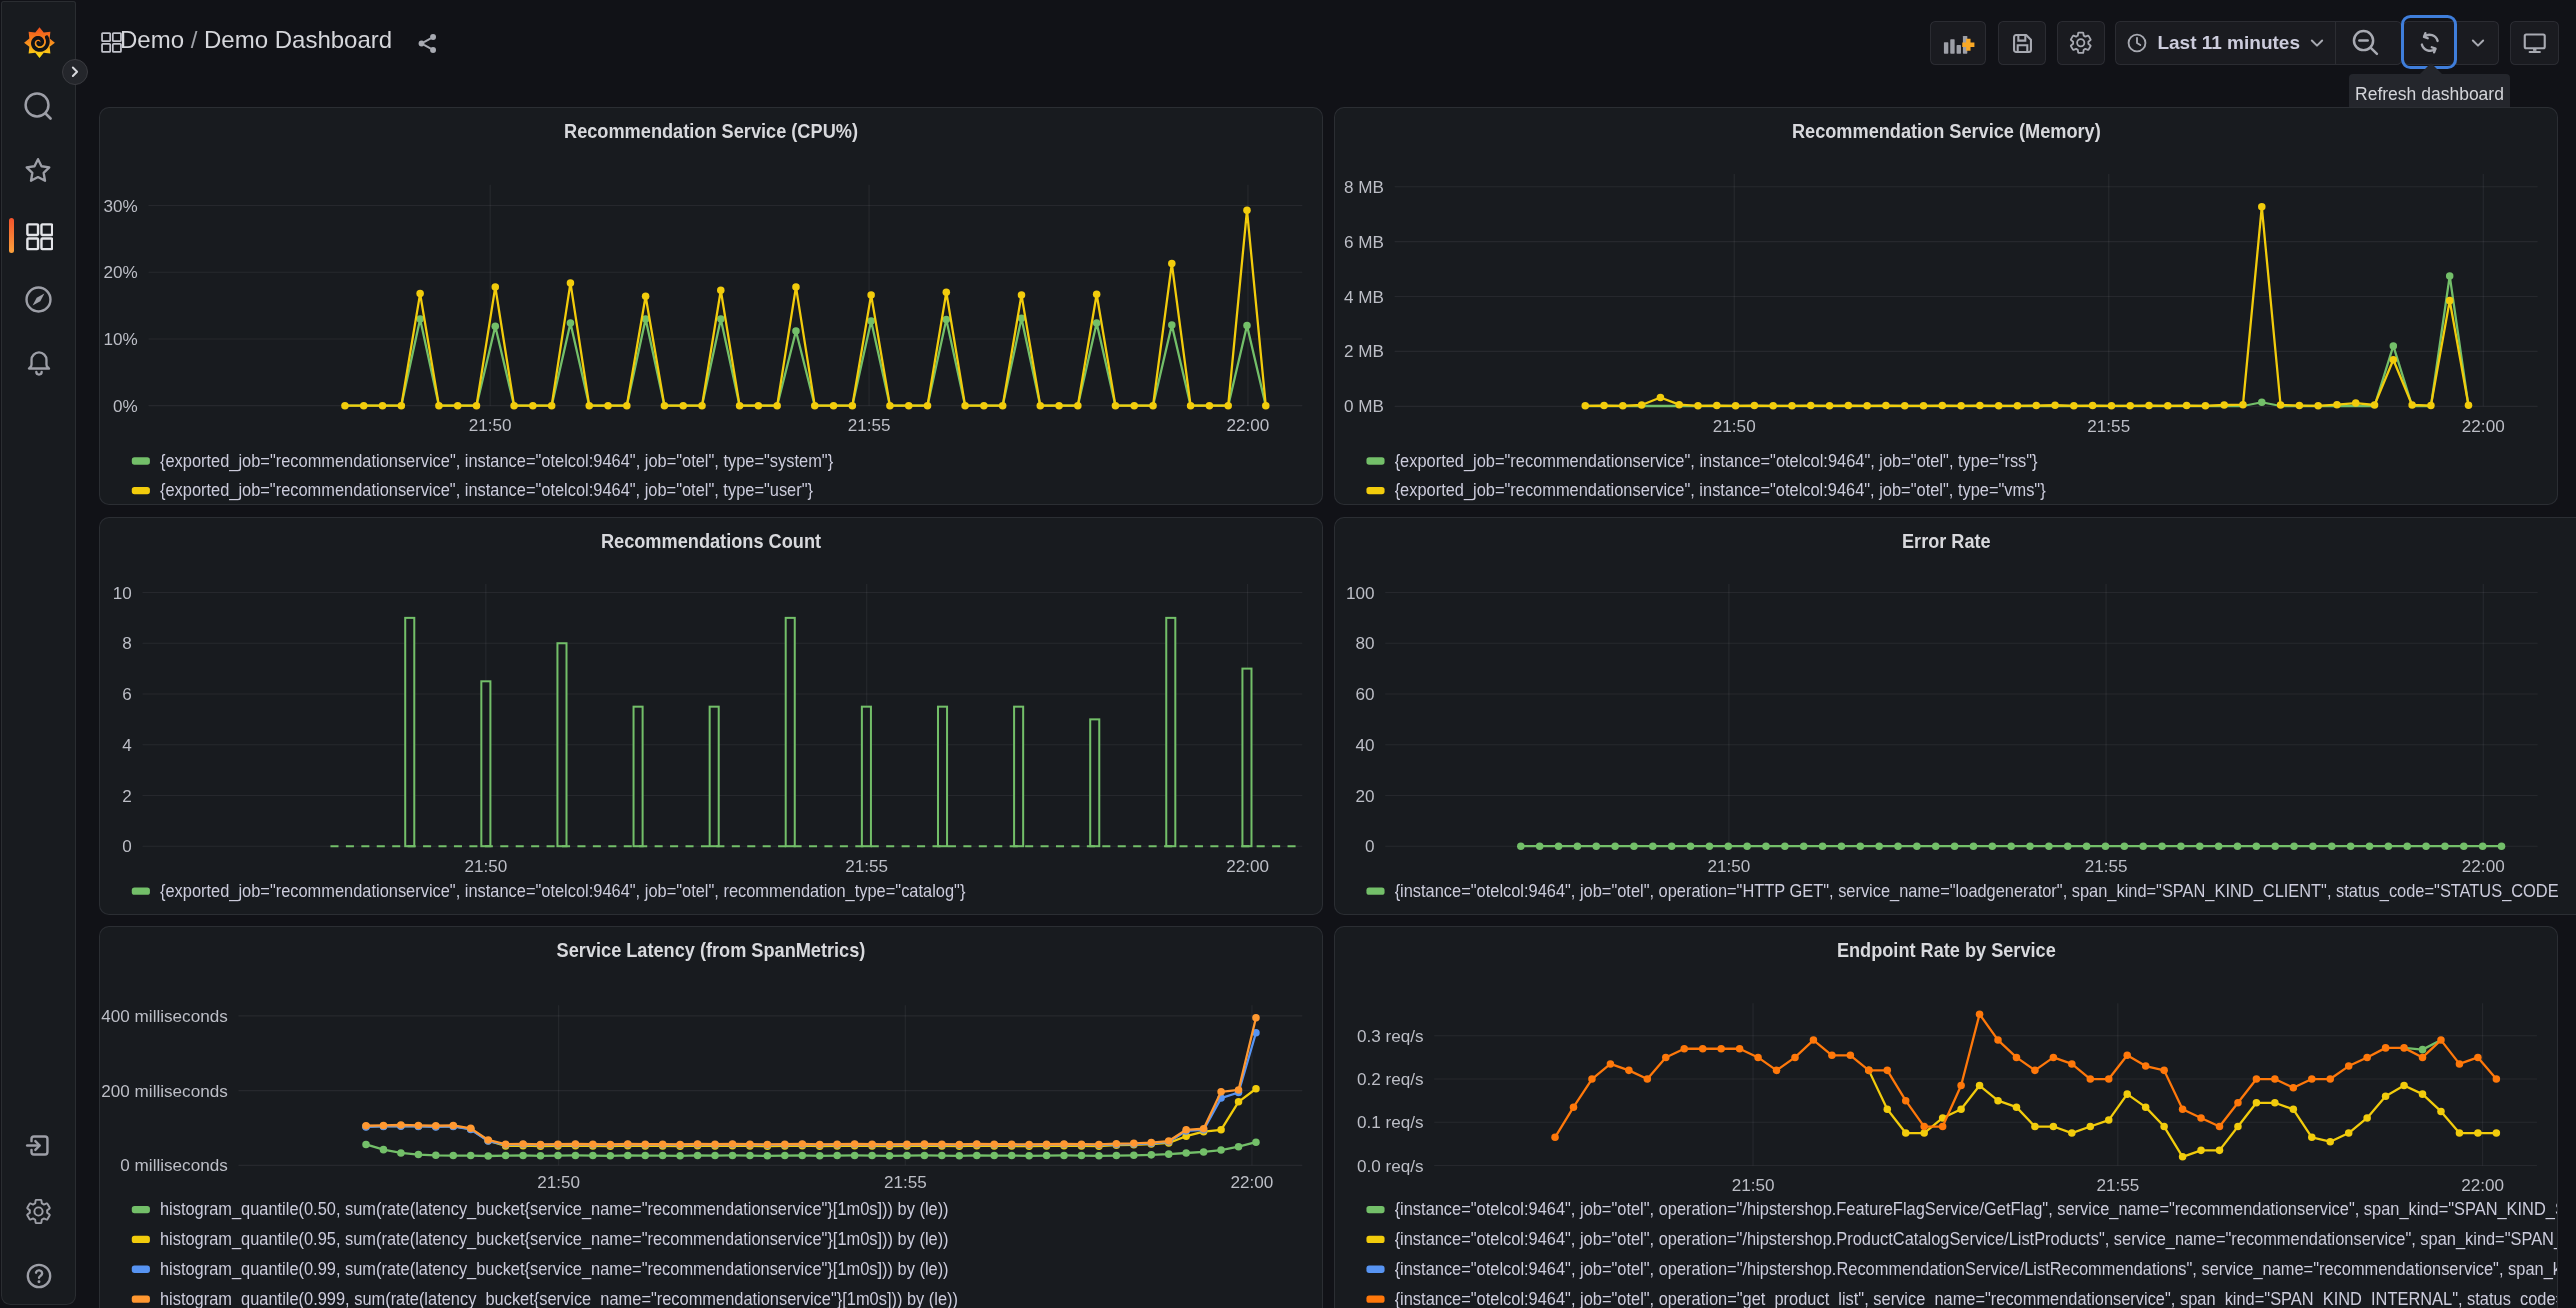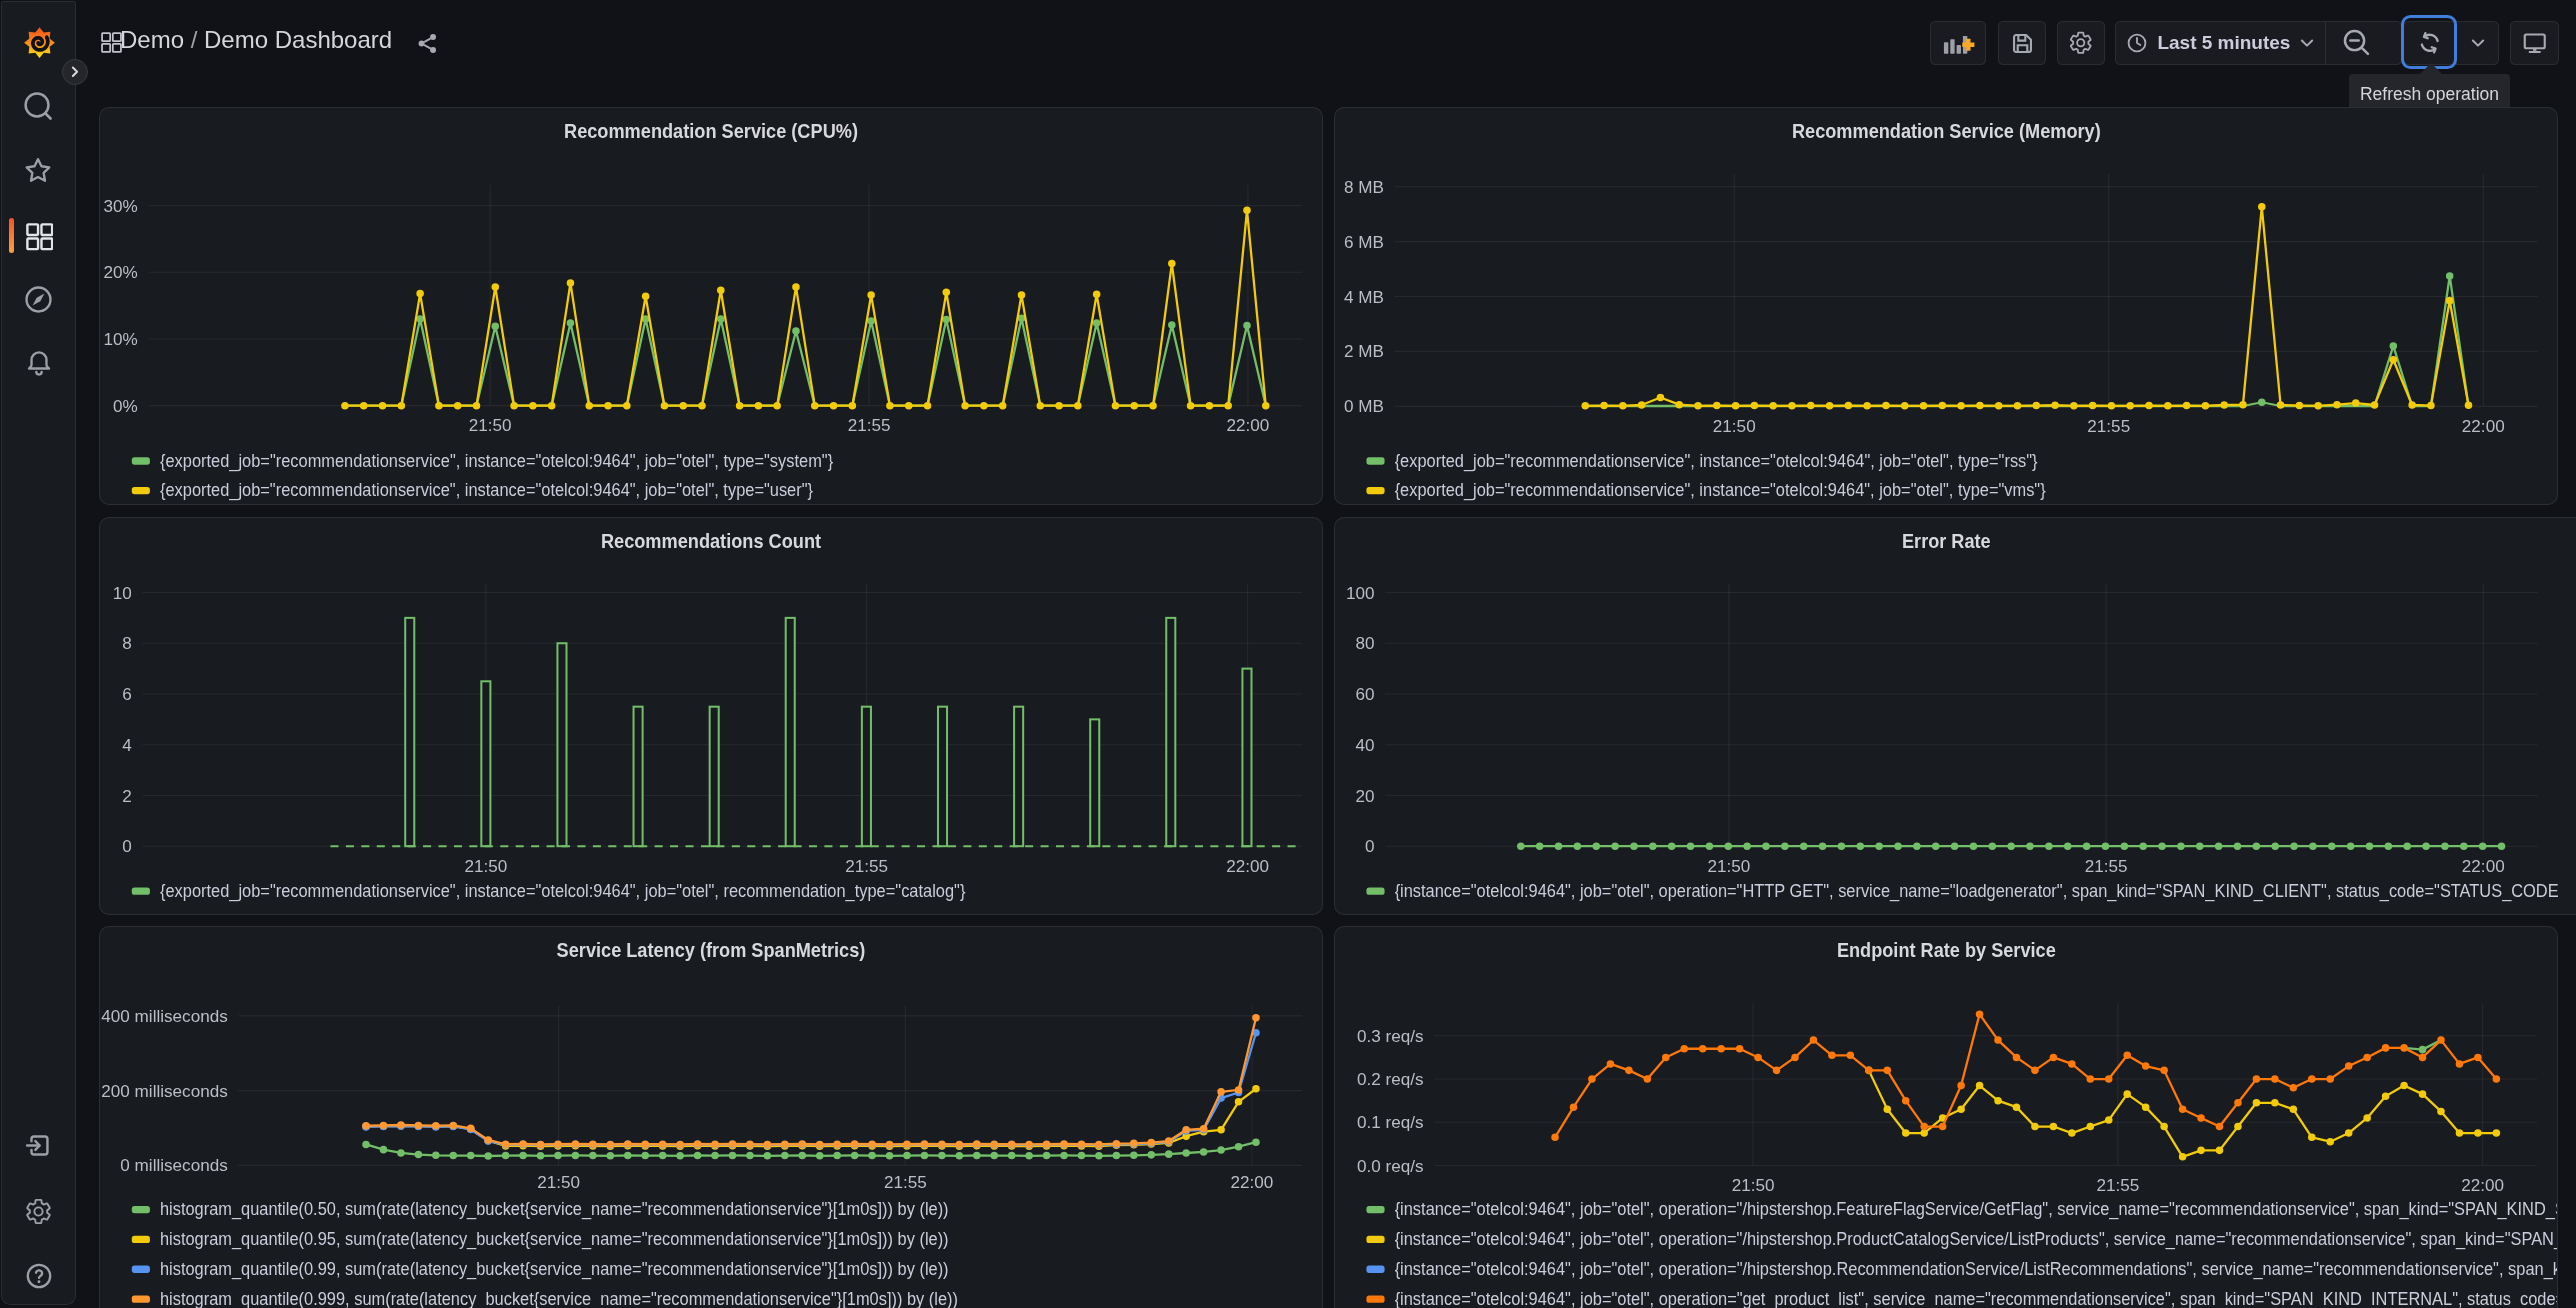--- a/index.html
+++ b/index.html
@@ -104,21 +104,21 @@
     <svg width="25.5" height="25.5" viewBox="0 0 24 24" fill="none">
       <path d="M19.14 12.94c.04-.3.06-.61.06-.94 0-.32-.02-.64-.07-.94l2.03-1.58c.18-.14.23-.41.12-.61l-1.92-3.32c-.12-.22-.37-.29-.59-.22l-2.39.96c-.5-.38-1.03-.7-1.62-.94l-.36-2.54c-.04-.24-.24-.41-.48-.41h-3.84c-.24 0-.43.17-.47.41l-.36 2.54c-.59.24-1.13.57-1.62.94l-2.39-.96c-.22-.08-.47 0-.59.22L2.74 8.87c-.12.21-.08.47.12.61l2.03 1.58c-.05.3-.09.63-.09.94s.02.64.07.94l-2.03 1.58c-.18.14-.23.41-.12.61l1.92 3.32c.12.22.37.29.59.22l2.39-.96c.5.38 1.03.7 1.62.94l.36 2.54c.05.24.24.41.48.41h3.84c.24 0 .44-.17.47-.41l.36-2.54c.59-.24 1.13-.56 1.62-.94l2.39.96c.22.08.47 0 .59-.22l1.92-3.32c.12-.22.07-.47-.12-.61l-2.01-1.58z" stroke="#a8aab2" stroke-width="1.7" fill="none" stroke-linejoin="round"></path>
       <circle cx="12" cy="12" r="3.4" stroke="#a8aab2" stroke-width="1.7" fill="none"></circle>
     </svg>
   </div>
 <div class="tgroup" style="left:2115px;width:287px">
     <div style="margin-left:10px;height:22px"><svg width="22" height="22" viewBox="0 0 24 24" fill="none">
         <circle cx="12" cy="12" r="9.2" stroke="#a8aab2" stroke-width="2" fill="none"></circle>
         <path d="M12 6.4V12l3.6 2.1" stroke="#a8aab2" stroke-width="2" fill="none" stroke-linecap="round" stroke-linejoin="round"></path>
       </svg></div>
-    <div class="ttext" style="margin-left:9.4px">Last 5 minutes</div>
+    <div class="ttext" style="margin-left:9.4px">Last 11 minutes</div>
     <div style="margin-left:6.7px;height:20px"><svg width="20" height="20" viewBox="0 0 24 24" fill="none">
         <path d="M5.8 9l6.2 6.2L18.2 9" stroke="#a8aab2" stroke-width="2.4" fill="none" stroke-linecap="round" stroke-linejoin="round"></path>
       </svg></div>
     <div class="tsep" style="margin-left:8px"></div>
     <div style="width:60px;display:flex;justify-content:center;height:29.5px">
       <svg width="29.5" height="29.5" viewBox="0 0 24 24" fill="none">
         <circle cx="10.2" cy="10.2" r="7.8" stroke="#a8aab2" stroke-width="2" fill="none"></circle>
         <line x1="15.9" y1="15.9" x2="21.1" y2="21.1" stroke="#a8aab2" stroke-width="2" stroke-linecap="round"></line>
         <line x1="6.8" y1="10.2" x2="13.6" y2="10.2" stroke="#a8aab2" stroke-width="2" stroke-linecap="round"></line>
       </svg>
@@ -142,21 +142,21 @@
   </div>
 <div class="tbtn" style="left:2510px;width:49px">
     <svg width="25.5" height="25.5" viewBox="0 0 24 24" fill="none">
       <rect x="2.6" y="4.2" width="18.8" height="13" rx="1.4" stroke="#a8aab2" stroke-width="2" fill="none"></rect>
       <rect x="10.4" y="17.2" width="3.2" height="2.4" fill="#a8aab2"></rect>
       <line x1="7.2" y1="20.7" x2="16.8" y2="20.7" stroke="#a8aab2" stroke-width="2" stroke-linecap="round"></line>
     </svg>
   </div>
 <div id="focusring"></div>
 <div id="tooltiparrow"></div>
-<div id="tooltip">Refresh operation</div>
+<div id="tooltip">Refresh dashboard</div>
 <div class="panel" style="left:99px;top:107px;width:1224px;height:398px">
     <svg width="1224" height="398" viewBox="0 0 1822 593" font-family="Liberation Sans, sans-serif">
       <text x="911" y="46" text-anchor="middle" font-size="31" font-weight="bold" fill="#d8d9dd" textLength="438" lengthAdjust="spacingAndGlyphs">Recommendation Service (CPU%)</text>
       <line x1="73" y1="445.0" x2="1792" y2="445.0" stroke="rgba(204,204,220,0.08)" stroke-width="1.7"></line>
       <text x="57" y="454.0" text-anchor="end" font-size="25.5" fill="#bcbec6">0%</text>
       <line x1="73" y1="345.6" x2="1792" y2="345.6" stroke="rgba(204,204,220,0.08)" stroke-width="1.7"></line>
       <text x="57" y="354.6" text-anchor="end" font-size="25.5" fill="#bcbec6">10%</text>
       <line x1="73" y1="246.2" x2="1792" y2="246.2" stroke="rgba(204,204,220,0.08)" stroke-width="1.7"></line>
       <text x="57" y="255.2" text-anchor="end" font-size="25.5" fill="#bcbec6">20%</text>
       <line x1="73" y1="146.8" x2="1792" y2="146.8" stroke="rgba(204,204,220,0.08)" stroke-width="1.7"></line>

